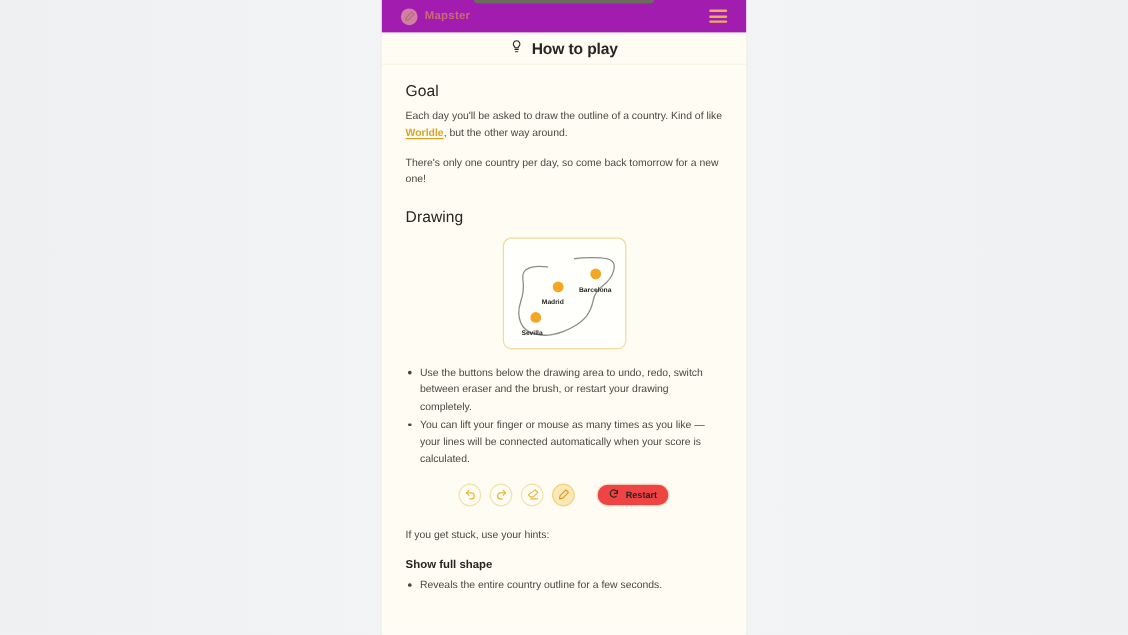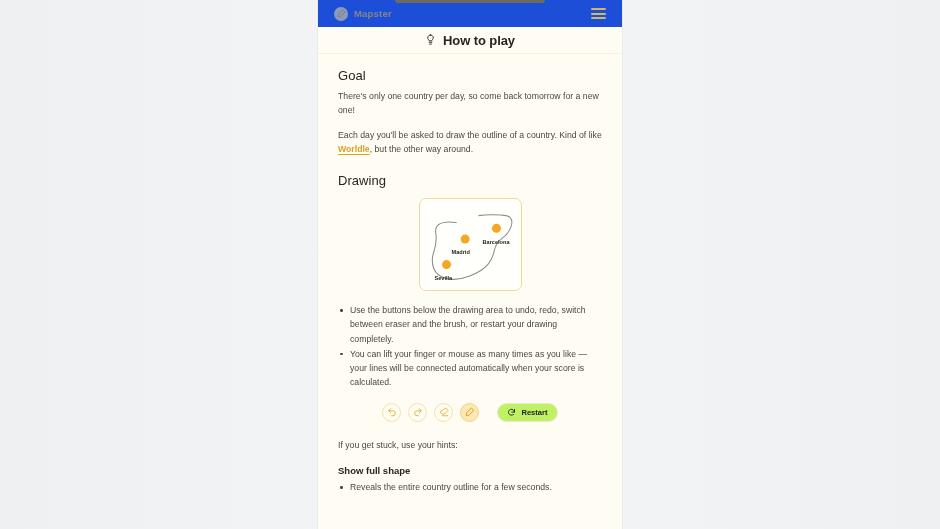--- a/index.html
+++ b/index.html
@@ -44,21 +44,21 @@
     width: 150px;
     height: 3px;
     background: #6f6a60;
     border-radius: 0 0 3px 3px;
     z-index: 40;
   }
 
   
   #appbar {
     height: 27px;
-    background: #1d4ed8;
+    background: #a21caf;
     display: flex;
     align-items: center;
     justify-content: space-between;
     padding: 0 16px 0 16px;
     position: relative;
     z-index: 20;
     text-align: center;
   }
   #brand {
     display: flex;
@@ -210,21 +210,21 @@
     background: #fbe8b4;
     border-color: #f2d384;
   }
   .tool-btn svg { display: block; }
   #restart-btn {
     margin-left: 11px;
     height: 19px;
     padding: 0 9px;
     border-radius: 10px;
     border: 1px solid #efe6cd;
-    background: #bef264;
+    background: #ef4444;
     display: flex; align-items: center; gap: 5px;
     cursor: pointer;
   }
   #restart-label {
     font-size: 7.6px;
     font-weight: bold;
     color: #262522;
   }
 
   .gap-sm { height: 13px; }
@@ -262,22 +262,22 @@
         <path d="M10 22h4"></path>
         <path d="M12 2a6 6 0 0 0-4 10.5c.7.8 1 1.6 1 2.5h6c0-.9.3-1.7 1-2.5A6 6 0 0 0 12 2z"></path>
       </svg>
     </span>
     <span id="page-title">How to play</span>
   </div>
 
   <div id="content">
 
     <h2 class="section">Goal</h2>
+    <p class="body"><span>Each day you'll be asked to draw the outline of a country. Kind of like </span><a class="inline-link" href="#">Worldle</a><span>, but the other way around.</span></p>
     <p class="body">There's only one country per day, so come back tomorrow for a new one!</p>
-    <p class="body"><span>Each day you'll be asked to draw the outline of a country. Kind of like </span><a class="inline-link" href="#">Worldle</a><span>, but the other way around.</span></p>
 
     <div class="gap-md"></div>
 
     <h2 class="section">Drawing</h2>
 
     <div class="illus-card">
       <svg viewBox="0 0 103 93">
         <path d="M60 17 C66 16, 80 15.5, 88 17 C93 18, 95 22, 93 28
                  C91.5 33, 88 37, 84 40 C80 43, 77 47, 76 52
                  C75 57, 73 62, 70 66 C66 71, 58 76, 50 79

